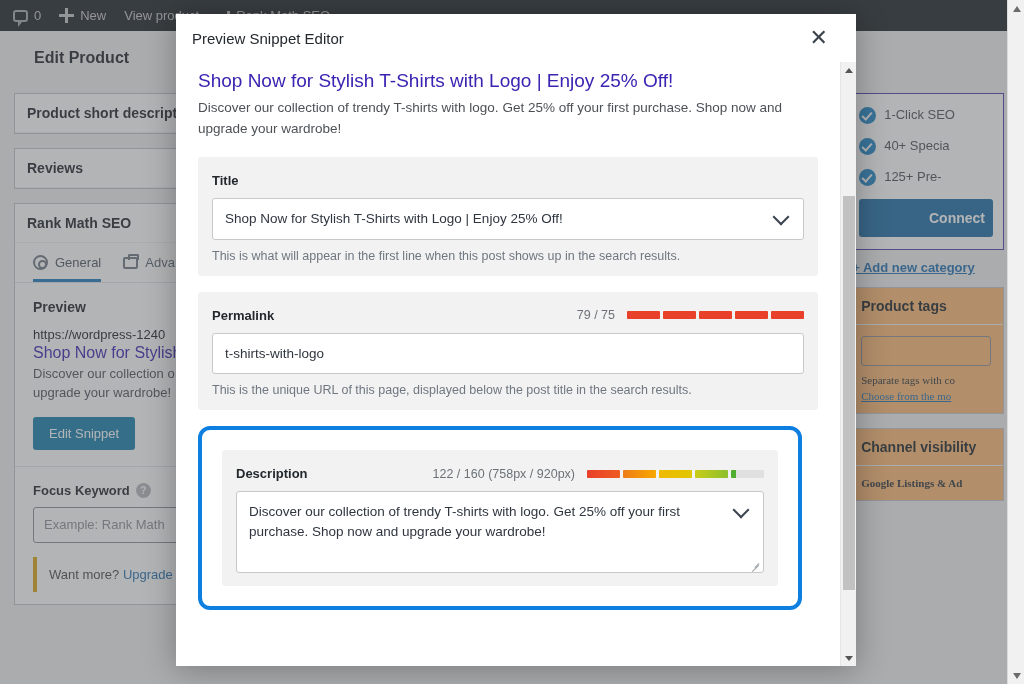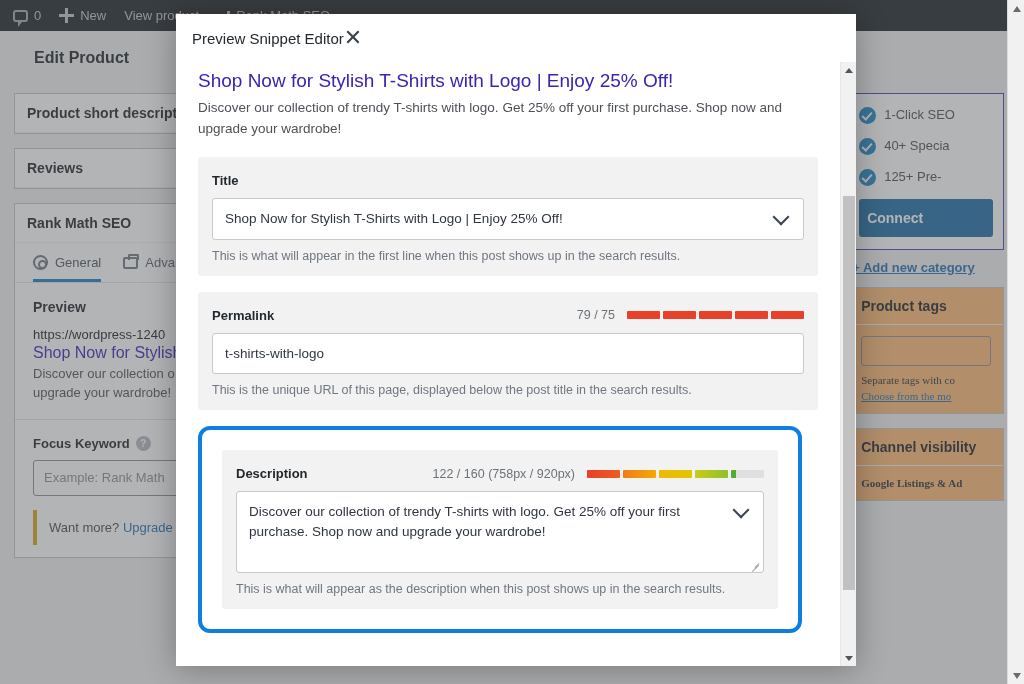--- a/index.html
+++ b/index.html
@@ -88,34 +88,34 @@
   .side-link { color:#2271b1; text-decoration:underline; display:inline-block; margin-top:4px;}
   .addcat { color:#2271b1; text-decoration:underline; font-weight:600; font-size:13px; padding:0 0 12px 4px;}
 
   
   .promo {
     border:1px solid #4b3fb0; background:#fff; padding:12px 10px; margin-bottom:10px;
   }
   .promo-item { display:flex; align-items:flex-start; gap:8px; font-size:13px; color:#4a5056; margin-bottom:13px; line-height:1.35;}
   .chk { flex:0 0 auto; width:17px;height:17px;border-radius:50%;background:#1e87c8;position:relative;margin-top:1px;}
   .chk:after{content:"";position:absolute;left:5px;top:3px;width:4px;height:8px;border-right:2px solid #fff;border-bottom:2px solid #fff;transform:rotate(42deg);}
-  .promo-btn { background:#1c6ea4; color:#fff; text-align:left; font-size:14px; font-weight:700; padding:11px 8px; border-radius:3px;}
+  .promo-btn { background:#1c6ea4; color:#fff; text-align:right; font-size:14px; font-weight:700; padding:11px 8px; border-radius:3px;}
 
   
   #overlay { position:absolute; inset:0; background:rgba(90,92,95,0.46); }
 
   
   #modal {
     position:absolute; left:176px; top:14px; width:680px; height:652px;
     background:#fff; box-shadow:0 3px 30px rgba(0,0,0,.3);
     display:flex; flex-direction:column; overflow:hidden;
   }
   .modal-head {
     height:48px; flex:0 0 48px; display:flex; align-items:center;
-    padding:0 28px 0 16px;
+    justify-content:space-between; padding:0 28px 0 16px;
   }
   .modal-title { font-size:15px; color:#24292e; }
   .close-x { font-size:22px; color:#3c434a; line-height:1; cursor:pointer; font-weight:300;}
 
   .modal-scrollarea { flex:1; display:flex; overflow:hidden; position:relative; }
   .modal-inner { flex:1; padding:8px 22px 14px 22px; overflow:hidden; }
 
   .preview-title { font-size:19px; color:#3c24b3; margin:0 0 6px 0; font-weight:400; }
   .preview-desc { font-size:13.5px; color:#4d5156; line-height:1.52; margin:0 0 18px 0;}
 
@@ -234,20 +234,21 @@
           </div>
 
           <div class="rm-body">
             <div class="rm-h">Preview</div>
             <div class="snip-url">https://wordpress-1240</div>
             <div class="snip-title">Shop Now for Stylish</div>
             <div class="snip-desc">
               <span>Discover our collection o</span><br>
               <span>upgrade your wardrobe!</span>
             </div>
+            <button class="btn-blue">Edit Snippet</button>
 
             <div class="rm-divider"></div>
 
             <div class="fk-label">
               <span>Focus Keyword</span>
               <span class="q-badge">?</span>
             </div>
             <div class="fk-input">
               <span>Example: Rank Math </span>
             </div>
@@ -380,21 +381,20 @@
             </div>
           </div>
           <div class="field-input ta">
             <span class="txt">Discover our collection of trendy T-shirts with logo. Get 25% off your first purchase. Shop now and upgrade your wardrobe!</span>
             <span class="chev"></span>
             <span class="resize-grip">
               <i style="width:9px;right:0;top:7px"></i>
                 <i style="width:6px;right:0;top:4px"></i>
             </span>
           </div>
-          <div class="hint">This is what will appear as the description when this post shows up in the search results.</div>
         </div>
       </div>
 
     </div>
 
     <div class="m-scrollbar">
       <div class="m-arrow up">
           <span class="tri"></span>
         </div>
       <div class="m-thumb" style="top:134px;height:394px;"></div>

